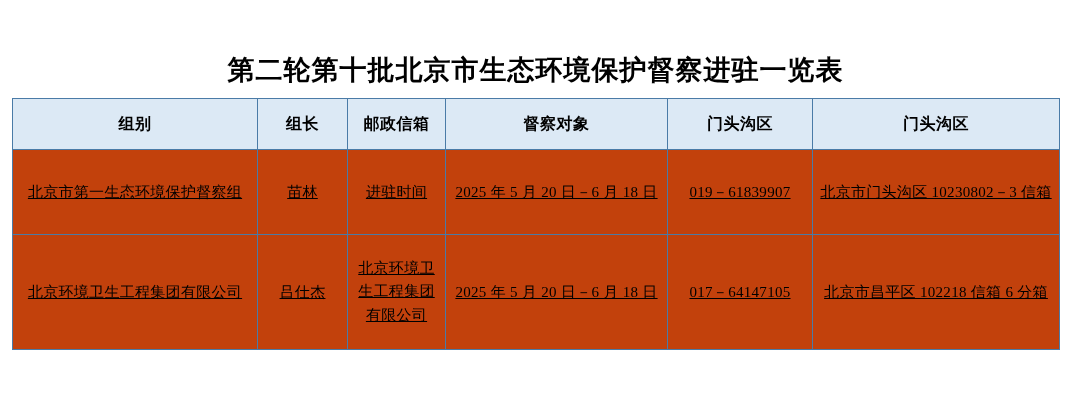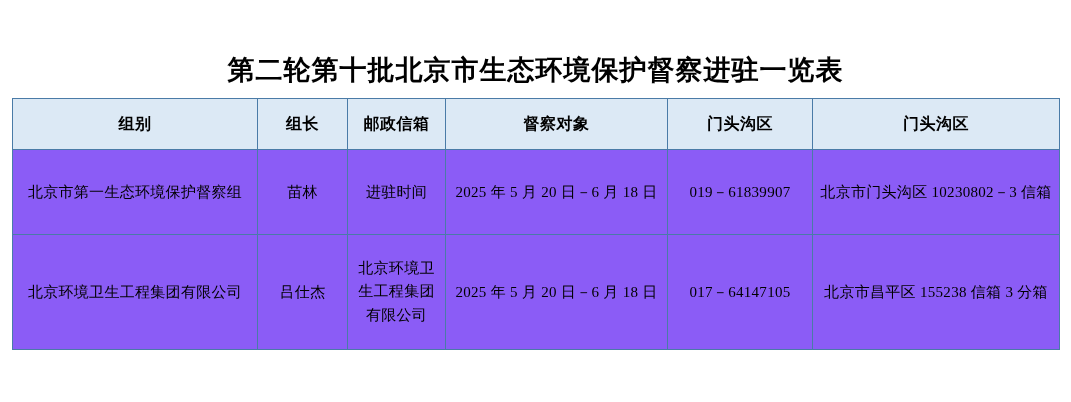--- a/index.html
+++ b/index.html
@@ -53,23 +53,24 @@
     word-break: break-word;
   }
   table.insp thead th {
     background: #dce9f5;
     font-weight: bold;
     height: 51px;
     font-size: 16px;
     letter-spacing: 0.5px;
   }
   table.insp tbody td {
-    background: #8b5cf6;
+    background: #c2410c;
     font-weight: normal;
     letter-spacing: 0.3px;
+    text-decoration: underline;
   }
   tr.row-1 td { height: 85px; }
   tr.row-2 td { height: 115px; }
   .col-group   { width: 245px; }
   .col-leader  { width: 90px; }
   .col-target  { width: 98px; }
   .col-time    { width: 222px; }
   .col-phone   { width: 145px; }
   .col-mail    { width: 247px; }
   .cell-multiline {
@@ -111,19 +112,19 @@
           <td>2025 年 5 月 20 日－6 月 18 日</td>
           <td>019－61839907</td>
           <td>北京市门头沟区 10230802－3 信箱</td>
         </tr>
         <tr class="row-2">
           <td>北京环境卫生工程集团有限公司</td>
           <td>吕仕杰</td>
           <td class="cell-multiline">北京环境卫生工程集团有限公司</td>
           <td>2025 年 5 月 20 日－6 月 18 日</td>
           <td>017－64147105</td>
-          <td>北京市昌平区 155238 信箱 3 分箱</td>
+          <td>北京市昌平区 102218 信箱 6 分箱</td>
         </tr>
       </tbody>
     </table>
   </div>
 
 </div>
 
 </body></html>

